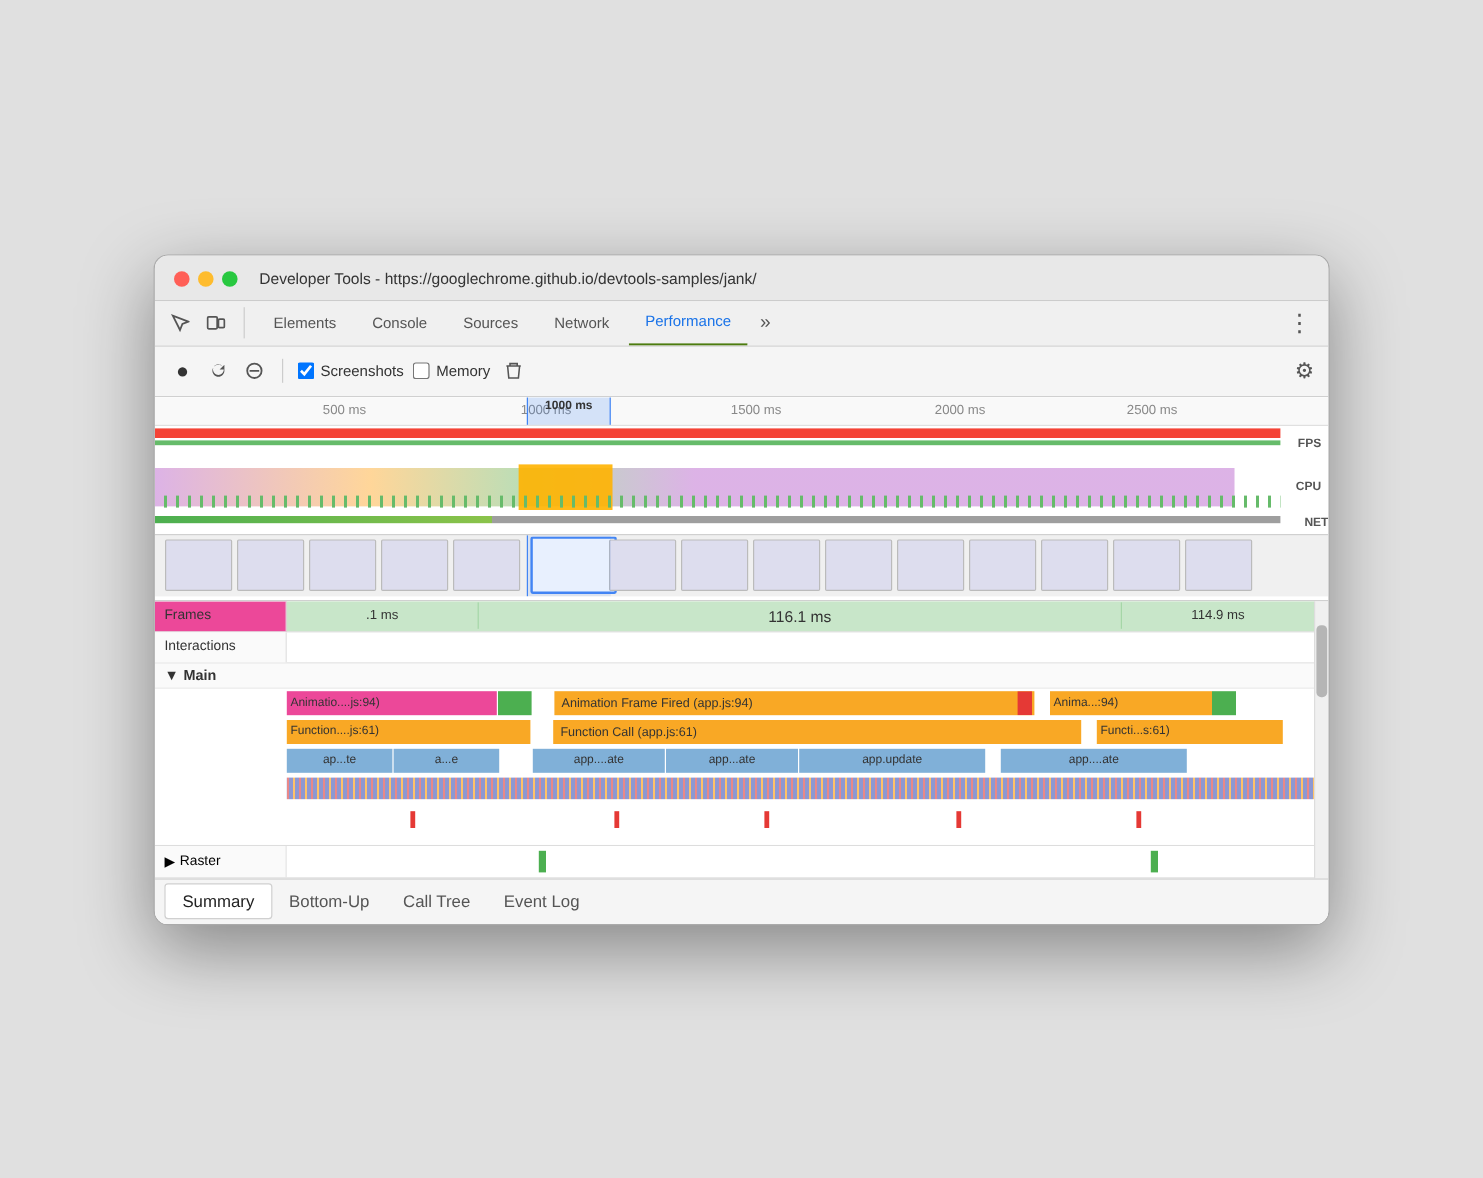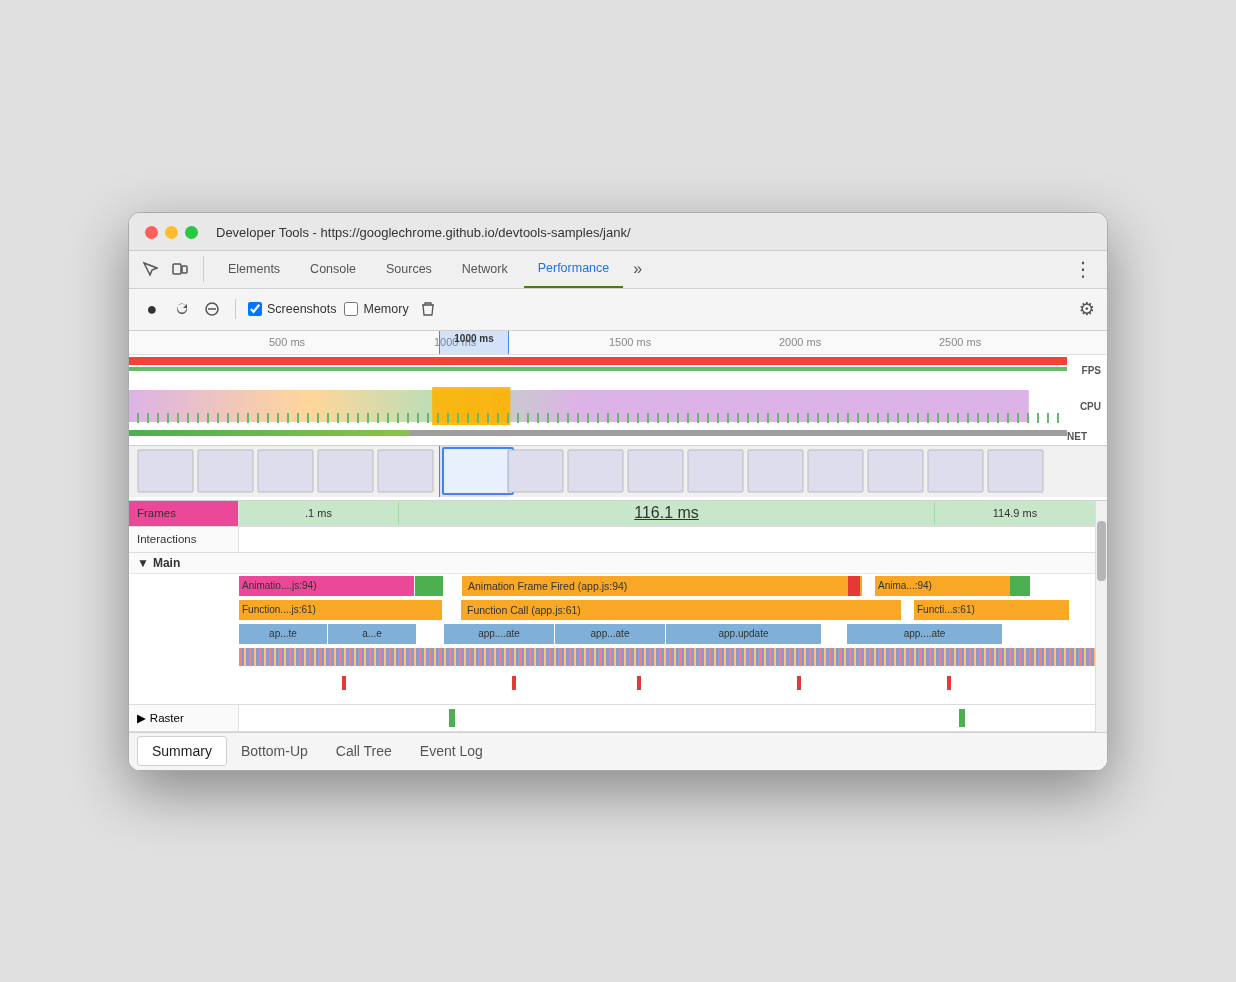--- a/index.html
+++ b/index.html
@@ -415,21 +415,21 @@
 
           <rect x="31%" y="2" width="8%" height="38" fill="#ffb300" opacity="0.9"></rect>
         </svg>
         <span style="position:absolute;right:6px;top:50%;transform:translateY(-50%);font-size:10px;color:#555;font-weight:600;">CPU</span>
 
         <div style="position:absolute;top:28px;left:0;right:40px;height:10px;background:repeating-linear-gradient(90deg,transparent 0,transparent 8px,#66bb6a 8px,#66bb6a 10px);" opacity="0.5"></div>
       </div>
 
       <div class="net-row" style="position:relative;height:18px;">
         <div style="position:absolute;top:3px;left:0;right:40px;height:6px;background:linear-gradient(to right,#4caf50 0%,#8bc34a 30%,#9e9e9e 30%,#9e9e9e 100%);"></div>
-        <span style="position:absolute;right:20px;top:50%;transform:translateY(-50%);font-size:10px;color:#555;font-weight:600;">NET</span>
+        <span style="position:absolute;right:0;top:50%;transform:translateY(-50%);font-size:10px;color:#555;font-weight:600;">NET</span>
       </div>
 
       <div class="screenshots-row" style="height:52px;background:#f0f0f0;display:flex;align-items:center;padding:2px 4px;overflow:hidden;">
         <div style="position:absolute;left:310px;width:70px;height:100%;background:rgba(66,133,244,0.12);border-left:1px solid #4285f4;z-index:5;"></div>
 
         <svg width="100%" height="48">
 
           <rect x="5" y="3" width="55" height="42" fill="#dde" rx="1" stroke="#bbb"></rect>
           <rect x="65" y="3" width="55" height="42" fill="#dde" rx="1" stroke="#bbb"></rect>
           <rect x="125" y="3" width="55" height="42" fill="#dde" rx="1" stroke="#bbb"></rect>
@@ -451,21 +451,21 @@
     </div>
 
     <div class="content-with-scroll">
       <div class="main-content-area">
 
 
         <div class="track-row frames-row" style="height:26px;display:flex;border-bottom:1px solid #ddd;">
           <div class="track-label" style="width:110px;font-size:11.5px;padding:0 8px;background:#ec4899;border-right:1px solid #e0e0e0;display:flex;align-items:center;">Frames</div>
           <div style="flex:1;background:#c8e6c9;display:flex;align-items:center;height:100%;position:relative;">
             <div style="height:22px;width:160px;border-right:1px solid #a5d6a7;display:flex;align-items:center;justify-content:center;font-size:11px;color:#333;">.1 ms</div>
-            <div style="height:22px;flex:1;border-right:1px solid #a5d6a7;display:flex;align-items:center;justify-content:center;font-size:16px;color:#333;text-decoration:underline;">116.1 ms</div>
+            <div style="height:22px;flex:1;border-right:1px solid #a5d6a7;display:flex;align-items:center;justify-content:center;font-size:13px;color:#333;">116.1 ms</div>
             <div style="height:22px;width:160px;display:flex;align-items:center;justify-content:center;font-size:11px;color:#333;">114.9 ms</div>
           </div>
         </div>
 
         <div class="track-row interactions-row" style="height:22px;display:flex;border-bottom:1px solid #ddd;">
           <div class="track-label" style="width:110px;font-size:11.5px;padding:0 8px;background:#fafafa;border-right:1px solid #e0e0e0;display:flex;align-items:center;text-align:center;">Interactions</div>
           <div style="flex:1;background:#fff;"></div>
         </div>
 
         <div style="display:flex;align-items:center;gap:4px;padding:3px 8px;font-size:12px;font-weight:600;color:#333;background:#fafafa;border-bottom:1px solid #e8e8e8;">
@@ -506,21 +506,21 @@
           </div>
 
           <div style="display:flex;height:22px;width:100%;position:relative;top:6px;">
             <div style="width:110px;flex-shrink:0;"></div>
             <div style="width:88px;height:20px;background:#80b0d8;margin-right:1px;display:flex;align-items:center;justify-content:center;font-size:10px;color:#333;">ap...te</div>
             <div style="width:88px;height:20px;background:#80b0d8;margin-right:1px;display:flex;align-items:center;justify-content:center;font-size:10px;color:#333;">a...e</div>
 
             <div style="width:27px;"></div>
             <div style="width:110px;height:20px;background:#80b0d8;margin-right:1px;display:flex;align-items:center;justify-content:center;font-size:10px;color:#333;">app....ate</div>
             <div style="width:110px;height:20px;background:#80b0d8;margin-right:1px;display:flex;align-items:center;justify-content:center;font-size:10px;color:#333;">app...ate</div>
-            <div style="width:155px;height:20px;background:#80b0d8;margin-right:14px;display:flex;align-items:center;justify-content:center;font-size:10px;color:#333;">app.update</div>
+            <div style="width:155px;height:20px;background:#80b0d8;margin-right:1px;display:flex;align-items:center;justify-content:center;font-size:10px;color:#333;">app.update</div>
 
             <div style="width:12px;"></div>
             <div style="width:155px;height:20px;background:#80b0d8;display:flex;align-items:center;justify-content:center;font-size:10px;color:#333;">app....ate</div>
           </div>
 
           <div style="display:flex;height:22px;width:100%;position:relative;top:8px;">
             <div style="width:110px;flex-shrink:0;"></div>
             <div style="flex:1;height:18px;background:repeating-linear-gradient(90deg,#e57373 0,#e57373 2px,#7986cb 2px,#7986cb 5px,#ffb74d 5px,#ffb74d 7px,#7986cb 7px,#7986cb 10px);opacity:0.85;"></div>
           </div>
 

